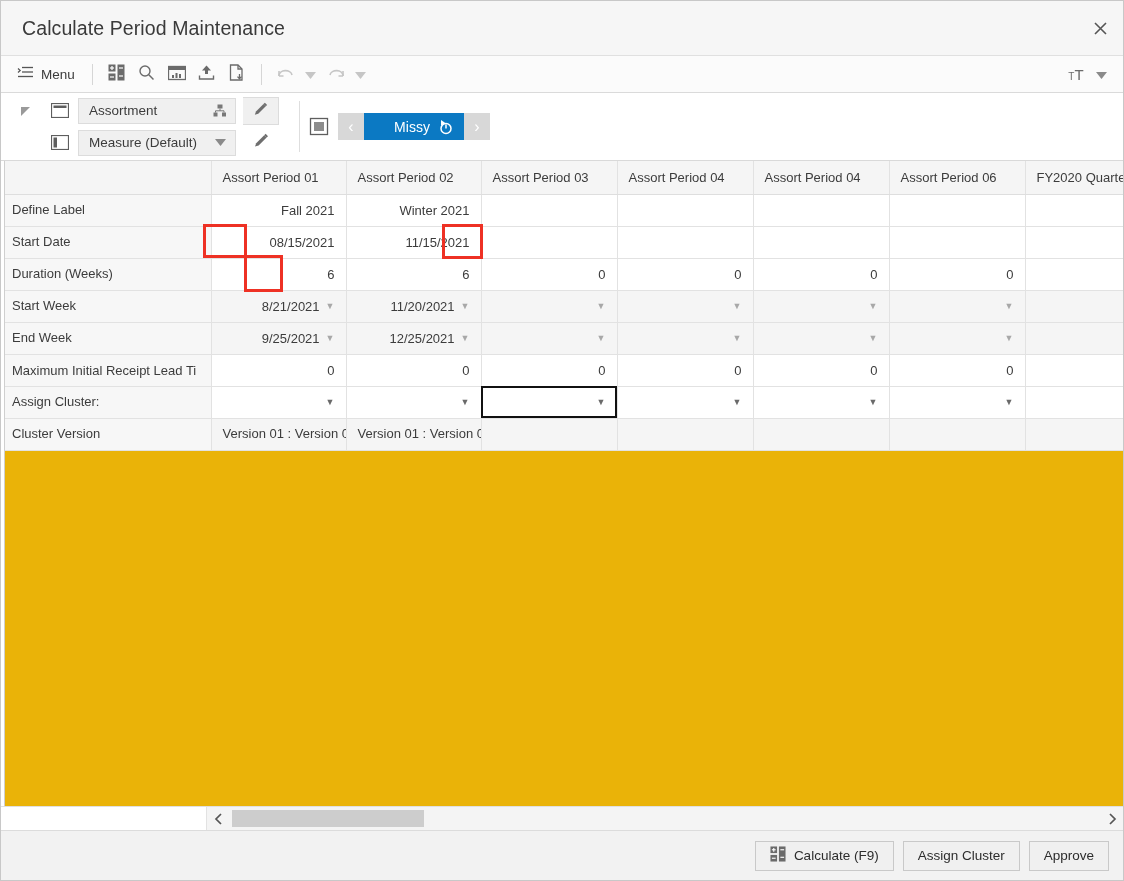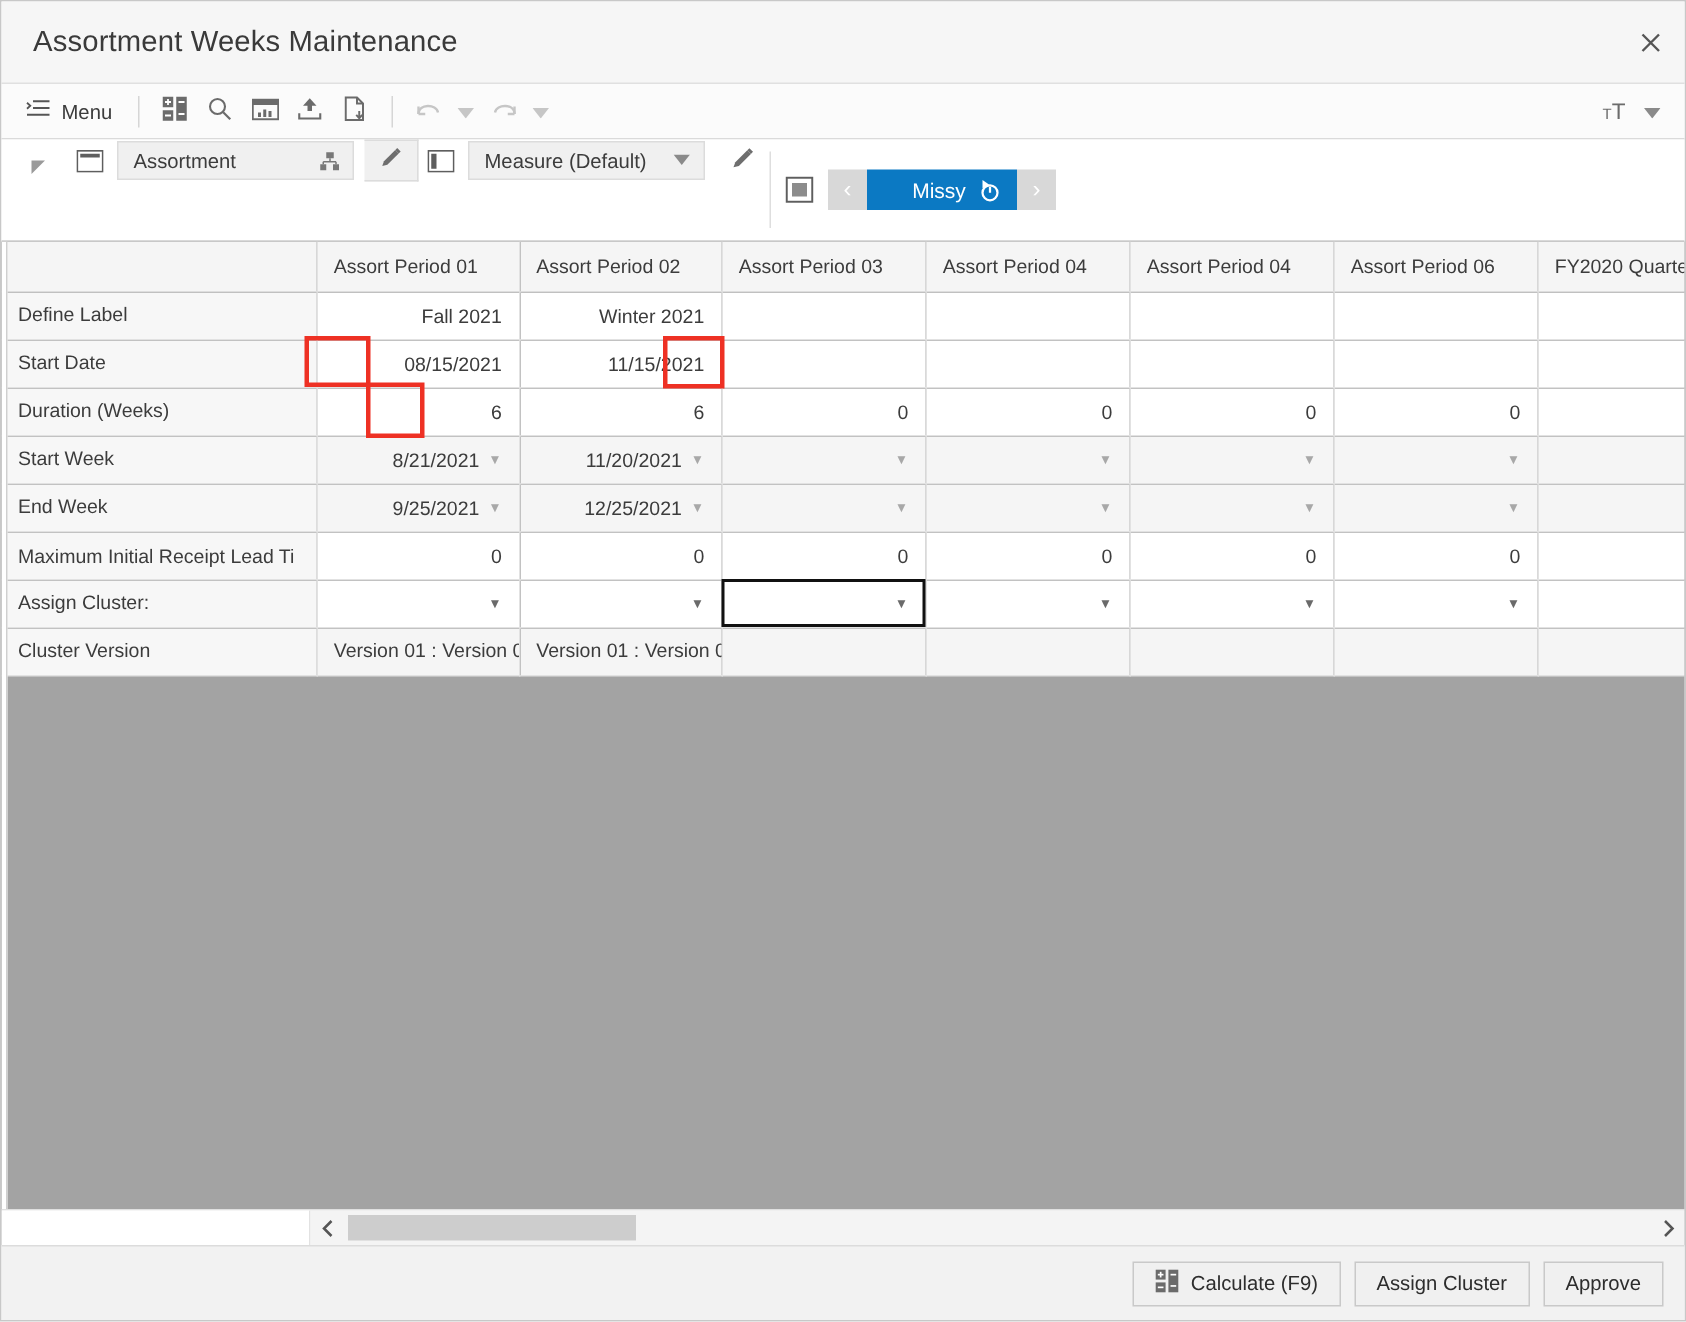--- a/index.html
+++ b/index.html
@@ -131,21 +131,21 @@
     padding-top: 10px;
     cursor: pointer;
   }
   .tri-left {
     width: 0; height: 0;
     border-top: 9px solid #9a9a9a;
     border-right: 9px solid transparent;
     margin-top: 4px;
   }
   .dim-group {
-    display: flex; flex-direction: row; justify-content: center;
+    display: flex; flex-direction: column; justify-content: center;
     gap: 4px;
     padding: 0 0 0 0;
     min-width: 250px;
   }
   .dim-row { display: flex; align-items: center; gap: 7px; height: 28px; }
   .dim-kind-icon {
     width: 22px; height: 20px;
     display: flex; align-items: center; justify-content: center;
     color: #5e5e5e;
   }
@@ -220,21 +220,21 @@
     cursor: pointer;
   }
   .page-value .label { flex: 1; text-align: center; font-size: 14px; }
   .page-value .reset { width: 26px; display: flex; align-items: center; justify-content: center; }
 
   
   .grid-wrap {
     flex: 1;
     position: relative;
     overflow: hidden;
-    background: #a3a3a3;
+    background: #eab308;
     display: flex; flex-direction: column;
   }
   .grid-scroll {
     flex: 1;
     overflow: hidden;
     position: relative;
   }
   table.grid {
     border-collapse: collapse;
     table-layout: fixed;
@@ -368,21 +368,21 @@
     cursor: pointer;
     font-family: "Liberation Sans", sans-serif;
   }
 </style>
 </head>
 <body>
 
 <div class="app-window">
 
   <div class="titlebar">
-    <div class="titlebar-title">Assortment Weeks Maintenance</div>
+    <div class="titlebar-title">Calculate Period Maintenance</div>
     <div class="close-btn">
       <span>
         <svg width="15" height="15" viewBox="0 0 15 15">
             <path d="M2 2 L13 13 M13 2 L2 13" stroke="#555" stroke-width="1.6" fill="none"></path>
           </svg>
       </span>
     </div>
   </div>
 
   <div class="toolbar">

